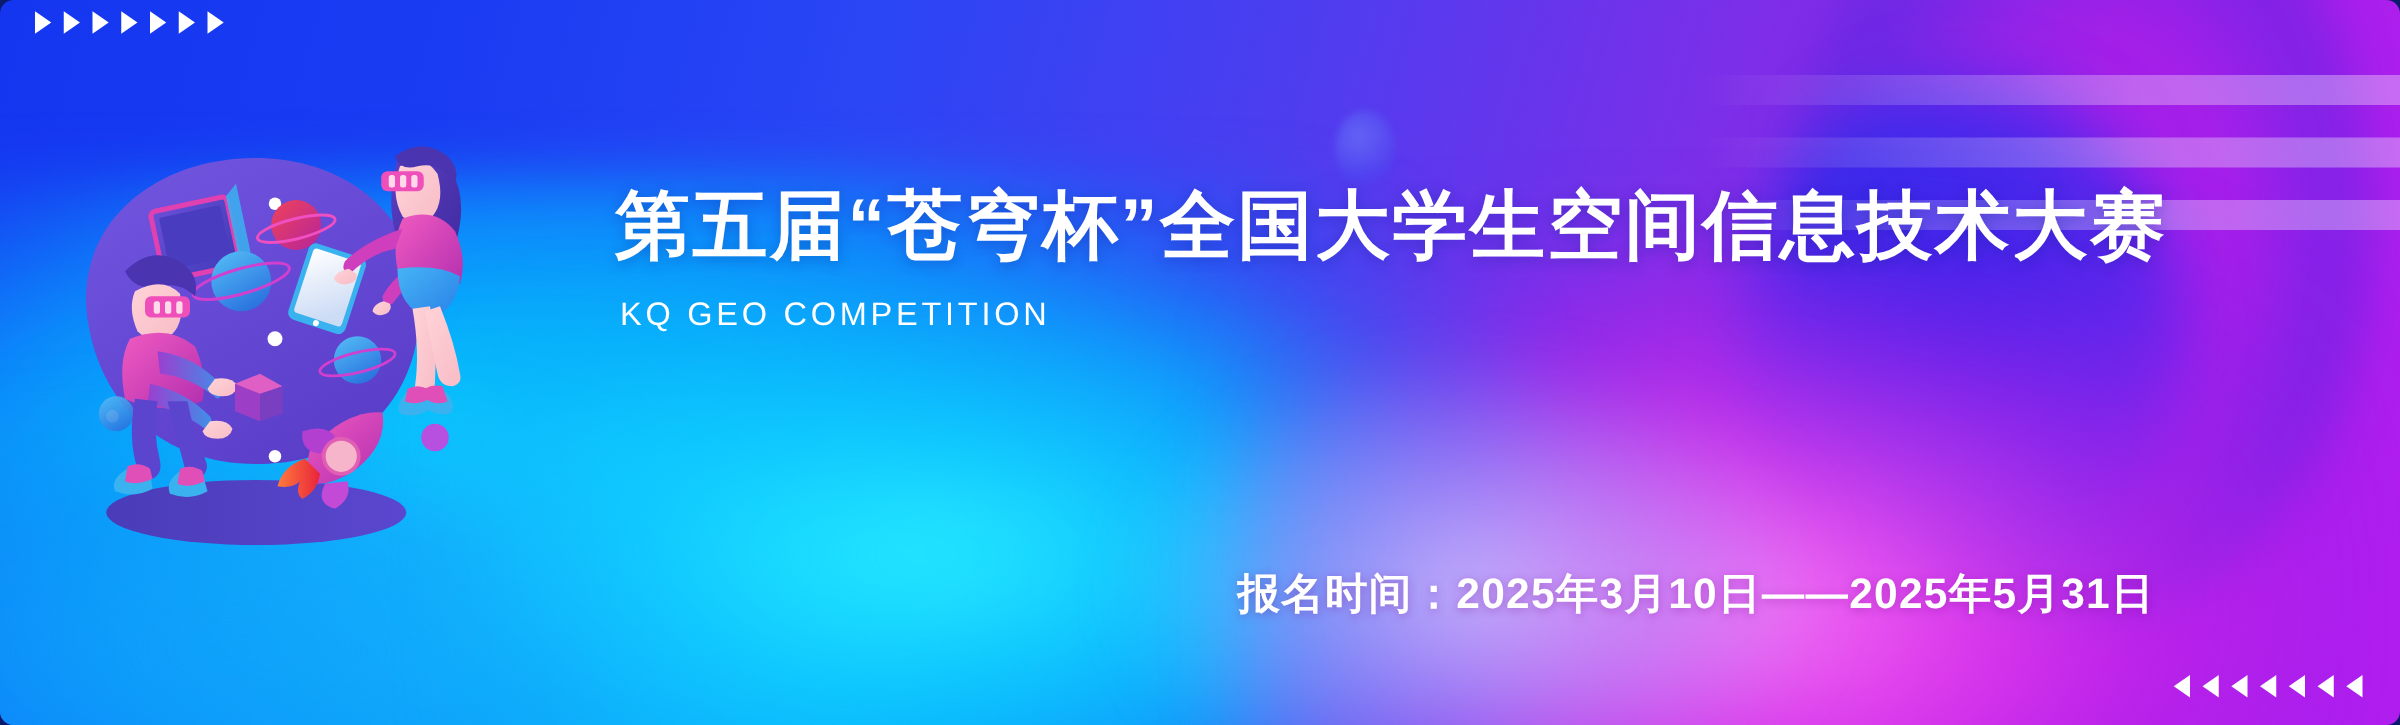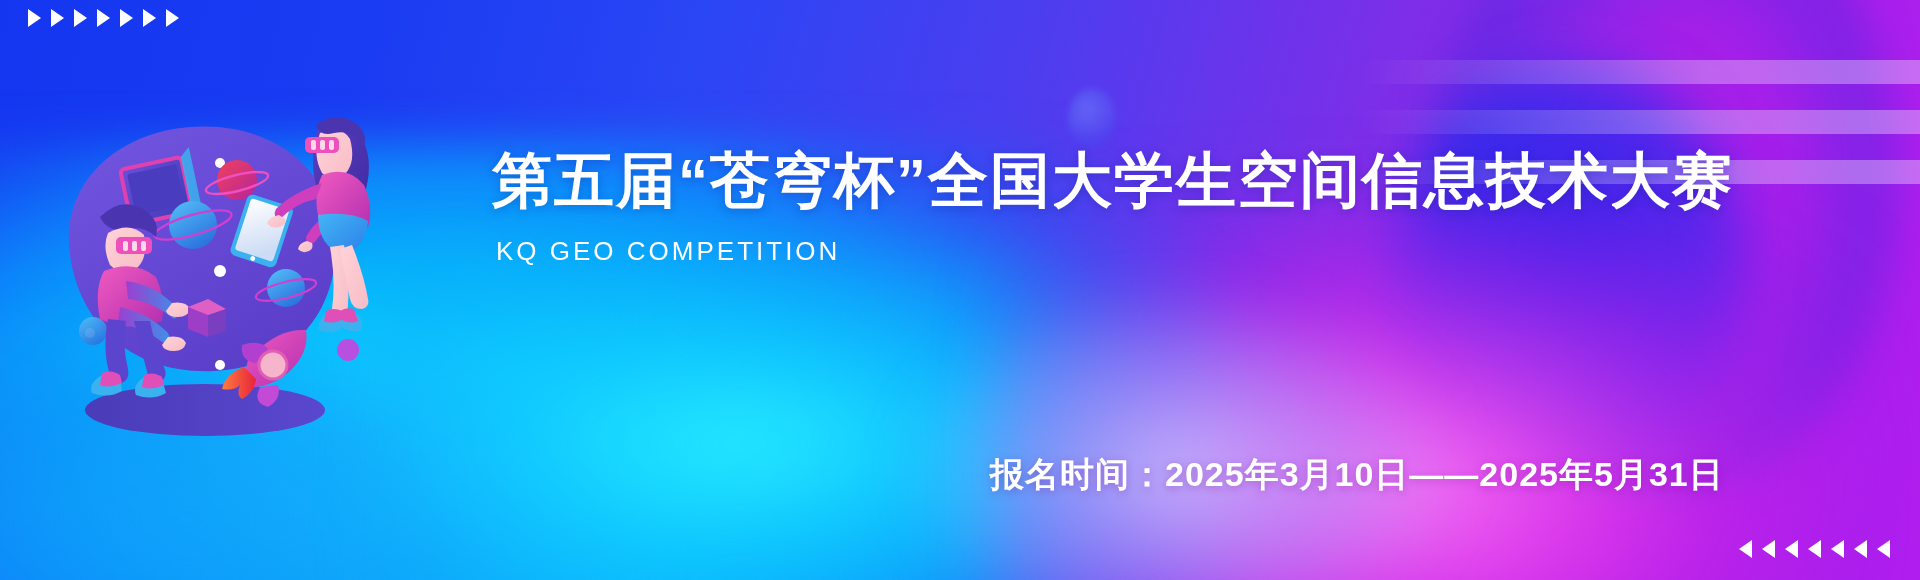--- a/index.html
+++ b/index.html
@@ -16,20 +16,21 @@
     
     background:
       linear-gradient(105deg,
         #1436f0 0%,
         #1a3cf2 18%,
         #2a46f5 34%,
         #4b3ef0 50%,
         #7d2ee8 68%,
         #a420e8 82%,
         #b11ef0 100%);
+    border-radius: 11px;
   }
 
   
   .glow { position: absolute; pointer-events: none; }
 
   
   .glow-cyan-main {
     left: -180px; top: 140px;
     width: 1400px; height: 720px;
     background: radial-gradient(ellipse at 45% 45%,

